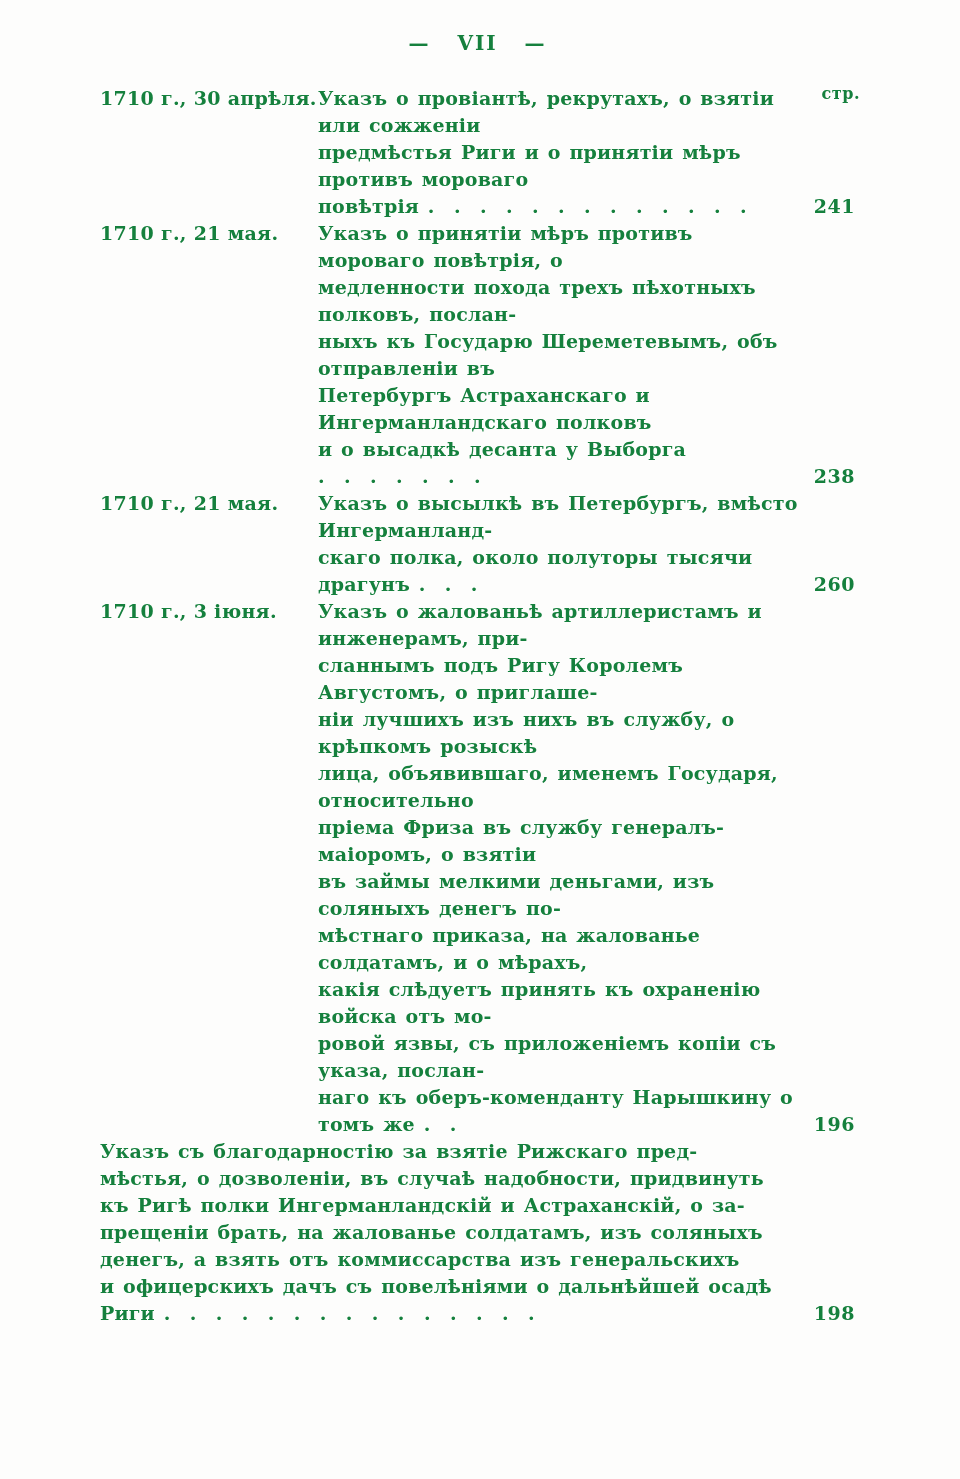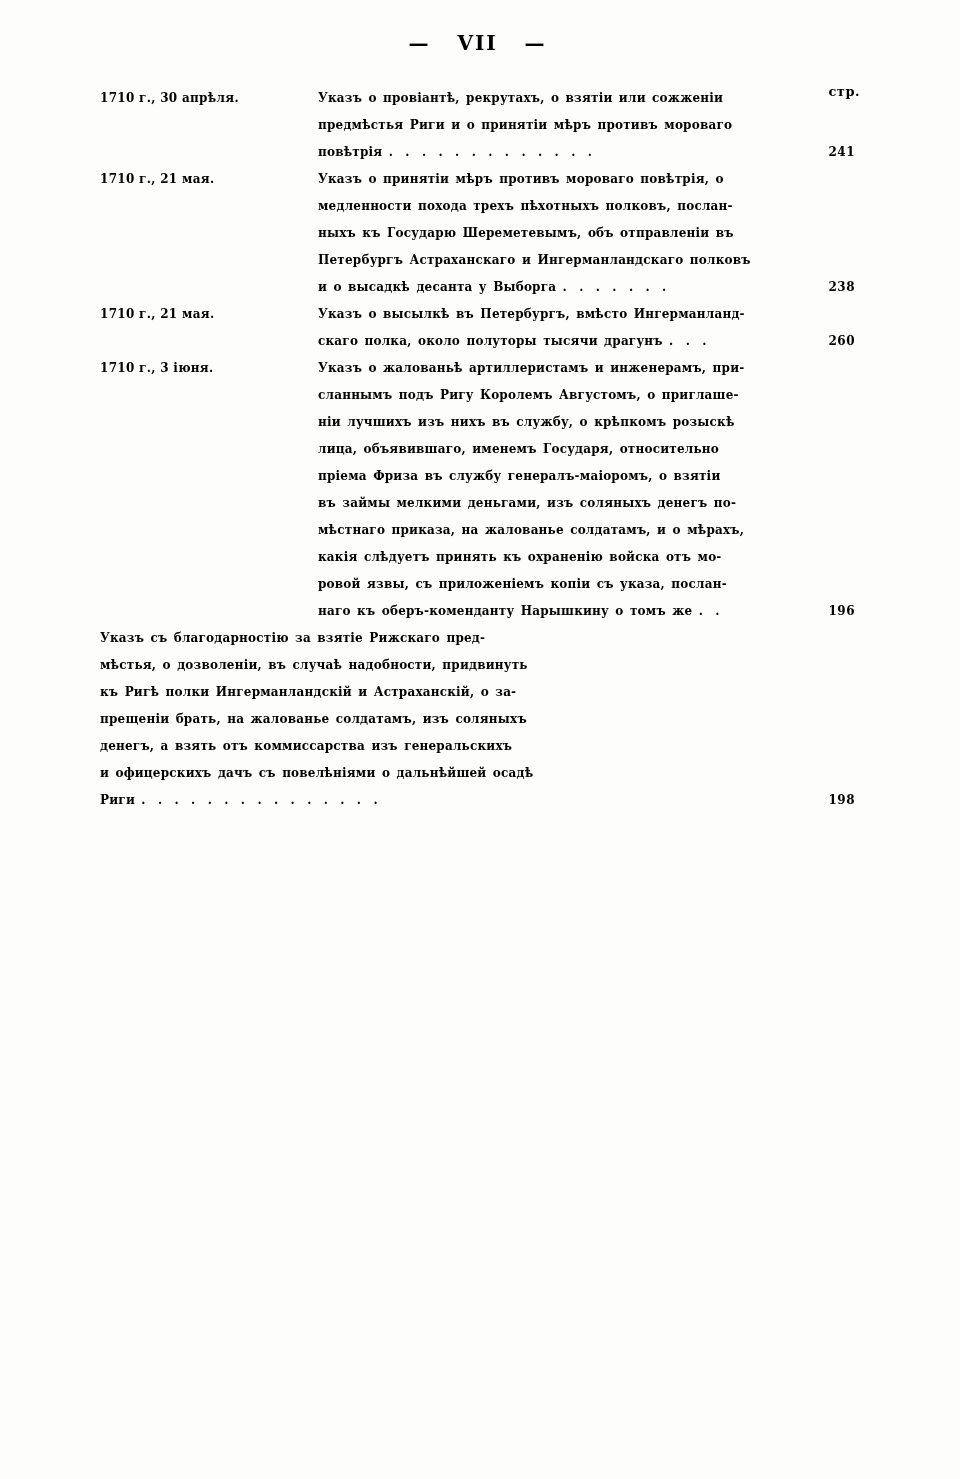--- a/index.html
+++ b/index.html
@@ -10,43 +10,43 @@
   .page {
     position: relative;
     width: 960px;
     height: 1479px;
     margin: 0 auto;
     background: #fdfdfc;
     box-sizing: border-box;
     padding: 30px 105px 0 100px;
     font-family: "DejaVu Serif", serif;
     font-weight: 700;
-    color: #000000;
+    color: #15803d;
     overflow: hidden;
   }
   .page-header {
     text-align: center;
     font-size: 20px;
     line-height: 27px;
     letter-spacing: 2px;
     word-spacing: 18px;
     margin-bottom: 28px;
   }
   .col-label {
     position: absolute;
     top: 84px;
     right: 100px;
-    font-size: 13px;
+    font-size: 16px;
     letter-spacing: 0.5px;
   }
   .toc { }
   .row {
     display: flex;
     align-items: stretch;
-    font-size: 12px;
+    font-size: 19px;
     line-height: 27px;
   }
   .date {
     flex: none;
     width: 218px;
     white-space: nowrap;
     align-self: flex-start;
     letter-spacing: 0.3px;
   }
   .desc {

